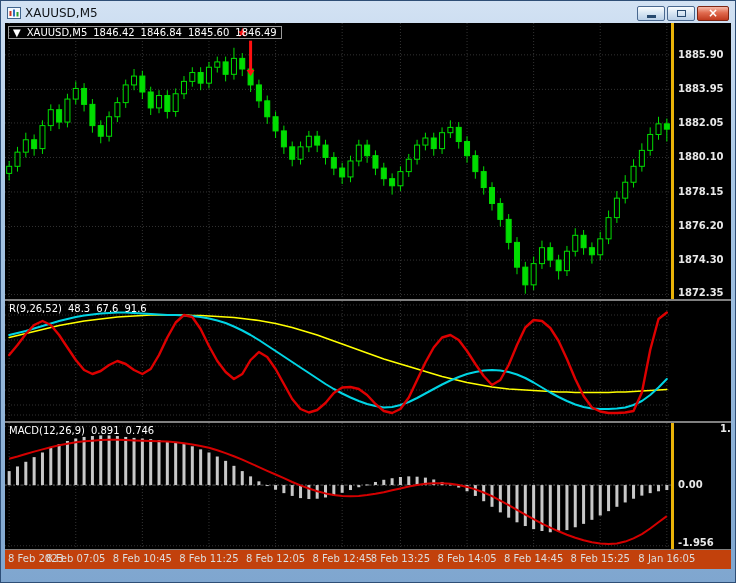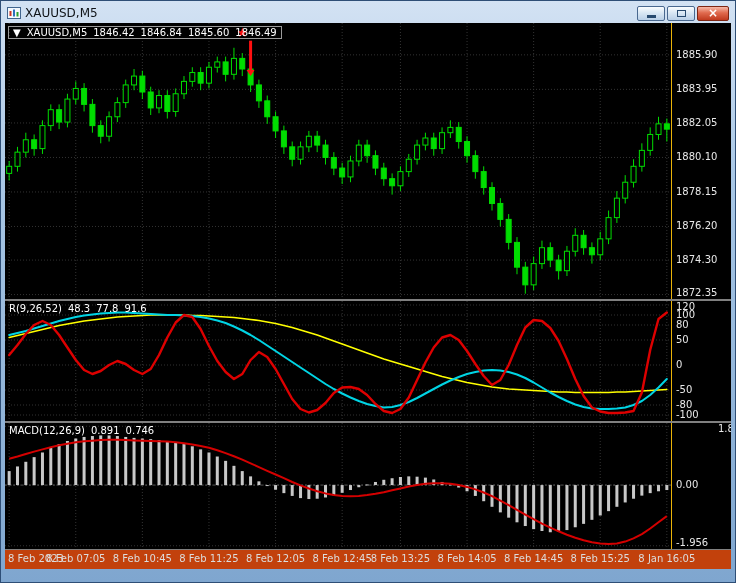--- a/index.html
+++ b/index.html
@@ -14,21 +14,21 @@
   .winbtn.close{width:32px;background:linear-gradient(#f6b8a7,#e06a4e 45%,#c03a1f);border-color:#7e2512;}
   .glyph-min{width:9px;height:3px;background:#27496e;margin-top:7px;}
   .glyph-restore{width:9px;height:7px;border:1px solid #27496e;background:transparent;}
   .glyph-close{font-size:12px;font-weight:bold;color:#ffffff;line-height:1;}
   .client{flex:1;background:#000000;display:flex;flex-direction:column;min-height:0;}
   .panel{display:flex;position:relative;min-height:0;}
   #panel-main{flex:1;}
   #panel-osc{height:120px;flex:none;}
   #panel-macd{height:126px;flex:none;}
   .plot{flex:1;position:relative;overflow:hidden;background:#000000;}
-  .axis{width:60px;flex:none;border-left:1px solid #eab308;position:relative;font-size:10px;color:#e8e8e8;background:#000000;overflow:hidden;}
+  .axis{width:60px;flex:none;border-left:3px solid #eab308;position:relative;font-size:10px;color:#e8e8e8;background:#000000;overflow:hidden;font-weight:bold;}
   .axlabel{position:absolute;left:4px;white-space:nowrap;}
   .hsep{height:2px;background:#808080;flex:none;}
   .hsep.thin{height:1px;}
   .time-axis{height:19px;flex:none;position:relative;background:#c2410c;color:#dcdcdc;font-size:10px;overflow:hidden;}
   .tlabel{position:absolute;top:3px;white-space:nowrap;}
   .infobox{position:absolute;left:3px;top:3px;border:1px solid #9a9a9a;padding:0 4px;font-size:10px;color:#ffffff;display:flex;gap:6px;z-index:2;background:transparent;white-space:nowrap;}
   .indlabel{position:absolute;left:4px;top:2px;font-size:10px;color:#ffffff;display:flex;gap:6px;z-index:2;white-space:nowrap;}
   svg{display:block;}
 </style>
 </head>
@@ -267,21 +267,21 @@
         </div>
     </div>
 
     <div class="hsep"></div>
 
     <div class="panel" id="panel-osc">
       <div class="plot">
         <div class="indlabel">
           <span>R(9,26,52)</span>
           <span>48.3</span>
-          <span>77.8</span>
+          <span>67.6</span>
           <span>91.6</span>
         </div>
       <svg width="666" height="120" style="position: absolute; left: 0px; top: 0px;">
             <line x1="4.1625" y1="0" x2="4.1625" y2="120" stroke="#333333" stroke-dasharray="1,2"></line>
             <line x1="70.76249999999999" y1="0" x2="70.76249999999999" y2="120" stroke="#333333" stroke-dasharray="1,2"></line>
             <line x1="137.36249999999998" y1="0" x2="137.36249999999998" y2="120" stroke="#333333" stroke-dasharray="1,2"></line>
             <line x1="203.96249999999998" y1="0" x2="203.96249999999998" y2="120" stroke="#333333" stroke-dasharray="1,2"></line>
             <line x1="270.5625" y1="0" x2="270.5625" y2="120" stroke="#333333" stroke-dasharray="1,2"></line>
             <line x1="337.16249999999997" y1="0" x2="337.16249999999997" y2="120" stroke="#333333" stroke-dasharray="1,2"></line>
             <line x1="395.43749999999994" y1="0" x2="395.43749999999994" y2="120" stroke="#333333" stroke-dasharray="1,2"></line>
@@ -294,30 +294,20 @@
             <line x1="0" y1="24" x2="666" y2="24" stroke="#333333" stroke-dasharray="1,2"></line>
             <line x1="0" y1="39" x2="666" y2="39" stroke="#333333" stroke-dasharray="1,2"></line>
             <line x1="0" y1="64" x2="666" y2="64" stroke="#333333" stroke-dasharray="1,2"></line>
             <line x1="0" y1="89" x2="666" y2="89" stroke="#333333" stroke-dasharray="1,2"></line>
             <line x1="0" y1="104" x2="666" y2="104" stroke="#333333" stroke-dasharray="1,2"></line>
             <line x1="0" y1="114" x2="666" y2="114" stroke="#333333" stroke-dasharray="1,2"></line>
             <polyline points="4.2,36.5 12.5,34.5 20.8,32.5 29.1,30.5 37.5,28.5 45.8,26.5 54.1,24.5 62.4,23.0 70.8,21.5 79.1,20.0 87.4,19.0 95.7,18.0 104.1,17.0 112.4,16.0 120.7,15.5 129.0,15.0 137.4,14.5 145.7,14.0 154.0,14.0 162.3,14.0 170.7,14.0 179.0,14.0 187.3,14.5 195.6,14.5 204.0,15.0 212.3,15.5 220.6,16.0 228.9,16.5 237.3,17.5 245.6,18.5 253.9,19.5 262.2,21.0 270.6,22.5 278.9,24.5 287.2,26.5 295.5,29.0 303.9,31.5 312.2,34.0 320.5,37.0 328.8,40.0 337.2,43.0 345.5,46.0 353.8,49.0 362.1,52.0 370.5,55.0 378.8,58.0 387.1,60.5 395.4,63.0 403.8,65.5 412.1,68.0 420.4,70.5 428.7,73.0 437.1,75.5 445.4,77.5 453.7,79.5 462.0,81.5 470.4,83.0 478.7,84.5 487.0,86.0 495.3,87.0 503.7,88.0 512.0,88.5 520.3,89.0 528.6,89.5 537.0,90.0 545.3,90.5 553.6,91.0 561.9,91.0 570.3,91.5 578.6,91.5 586.9,91.5 595.2,91.5 603.6,91.5 611.9,91.0 620.2,91.0 628.5,90.5 636.9,90.0 645.2,89.5 653.5,89.0 661.8,88.5" fill="none" stroke="#FFFF00" stroke-width="1.6" stroke-linejoin="round" stroke-linecap="round"></polyline>
             <polyline points="4.2,34.0 12.5,32.0 20.8,30.0 29.1,27.5 37.5,25.0 45.8,22.5 54.1,20.0 62.4,18.0 70.8,16.0 79.1,14.5 87.4,13.5 95.7,12.5 104.1,12.0 112.4,11.5 120.7,11.5 129.0,12.0 137.4,12.5 145.7,13.0 154.0,13.5 162.3,14.0 170.7,14.0 179.0,14.5 187.3,15.0 195.6,16.0 204.0,17.5 212.3,19.5 220.6,22.0 228.9,25.5 237.3,29.5 245.6,34.0 253.9,39.0 262.2,44.5 270.6,50.0 278.9,55.5 287.2,61.0 295.5,66.5 303.9,72.0 312.2,77.5 320.5,83.0 328.8,88.0 337.2,92.5 345.5,96.5 353.8,100.0 362.1,103.0 370.5,105.0 378.8,106.5 387.1,106.0 395.4,104.0 403.8,101.0 412.1,97.0 420.4,92.5 428.7,88.0 437.1,83.5 445.4,79.5 453.7,76.0 462.0,73.0 470.4,71.0 478.7,69.5 487.0,69.0 495.3,69.5 503.7,71.0 512.0,73.5 520.3,77.0 528.6,81.5 537.0,86.5 545.3,91.5 553.6,96.0 561.9,100.0 570.3,103.5 578.6,106.0 586.9,107.5 595.2,108.0 603.6,108.0 611.9,107.5 620.2,106.5 628.5,104.0 636.9,100.0 645.2,94.0 653.5,86.5 661.8,78.0" fill="none" stroke="#00D4E4" stroke-width="2" stroke-linejoin="round" stroke-linecap="round"></polyline>
             <polyline points="4.2,54.0 12.5,44.0 20.8,33.0 29.1,24.0 37.5,20.0 45.8,24.0 54.1,34.0 62.4,46.5 70.8,59.0 79.1,69.0 87.4,73.0 95.7,70.0 104.1,64.0 112.4,60.0 120.7,63.0 129.0,69.0 137.4,73.0 145.7,68.0 154.0,54.0 162.3,36.5 170.7,21.5 179.0,14.0 187.3,16.0 195.6,28.0 204.0,45.0 212.3,60.0 220.6,71.0 228.9,78.0 237.3,73.0 245.6,59.0 253.9,51.0 262.2,56.0 270.6,68.0 278.9,83.0 287.2,98.0 295.5,108.0 303.9,111.5 312.2,109.0 320.5,102.0 328.8,92.0 337.2,86.5 345.5,86.0 353.8,88.0 362.1,94.0 370.5,103.0 378.8,110.0 387.1,112.0 395.4,108.0 403.8,96.5 412.1,79.0 420.4,61.5 428.7,46.5 437.1,36.5 445.4,34.0 453.7,39.0 462.0,50.0 470.4,63.0 478.7,75.0 487.0,84.0 495.3,79.0 503.7,64.0 512.0,44.0 520.3,26.5 528.6,19.0 537.0,20.0 545.3,27.0 553.6,40.0 561.9,58.0 570.3,78.0 578.6,95.0 586.9,106.5 595.2,110.5 603.6,112.0 611.9,112.0 620.2,111.5 628.5,110.0 636.9,91.5 645.2,49.0 653.5,18.0 661.8,11.5" fill="none" stroke="#DD0000" stroke-width="2.4" stroke-linejoin="round" stroke-linecap="round"></polyline>
           </svg>
-        </div>
-      <div class="axis">
-          <div class="axlabel" style="top: 0px;">120</div>
-          <div class="axlabel" style="top: 8px;">100</div>
-          <div class="axlabel" style="top: 18px;">80</div>
-          <div class="axlabel" style="top: 33px;">50</div>
-          <div class="axlabel" style="top: 58px;">0</div>
-          <div class="axlabel" style="top: 83px;">-50</div>
-          <div class="axlabel" style="top: 98px;">-80</div>
-          <div class="axlabel" style="top: 108px;">-100</div>
         </div>
     </div>
 
     <div class="hsep"></div>
 
     <div class="panel" id="panel-macd">
       <div class="plot">
         <div class="indlabel">
           <span>MACD(12,26,9)</span>
           <span>0.891</span>

